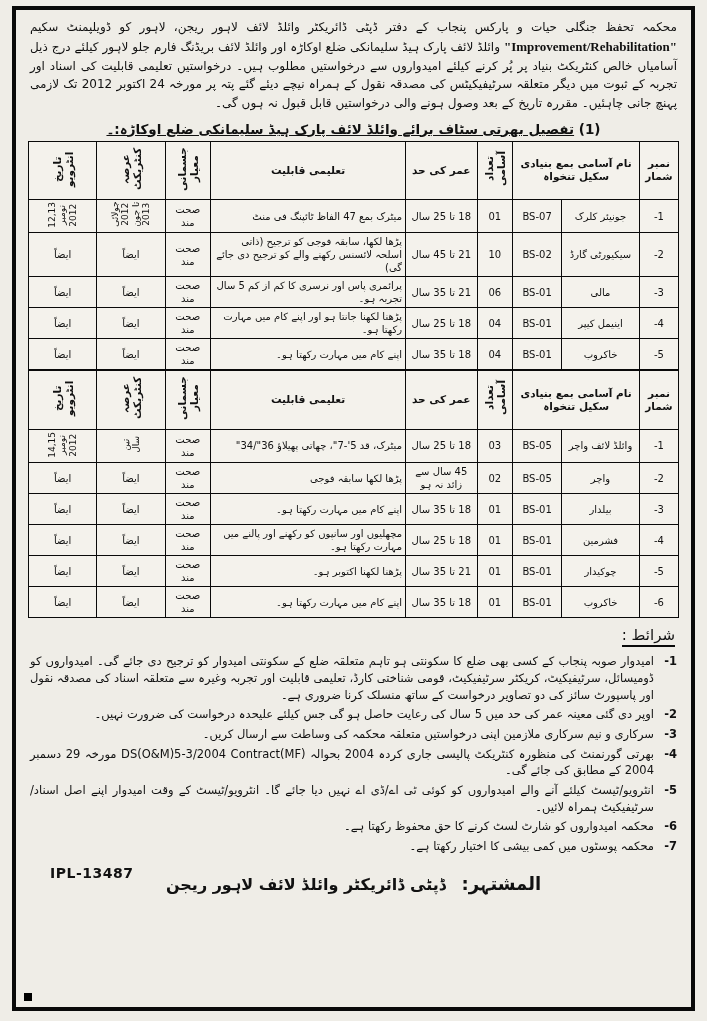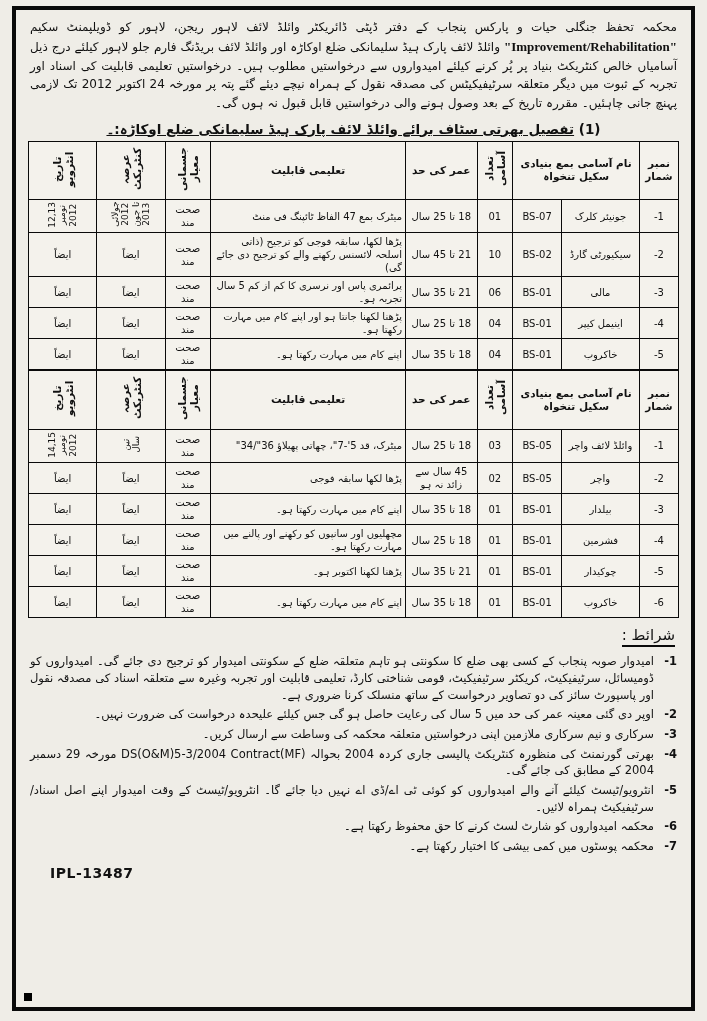--- a/index.html
+++ b/index.html
@@ -324,16 +324,23 @@
         </div>
         <div class="cond">
           <span class="cnum">7-</span>
           <span class="ctext">محکمہ پوسٹوں میں کمی بیشی کا اختیار رکھتا ہے۔</span>
         </div>
       </div>
   </div>
 
   <div class="footer">
     <div class="ipl">IPL-13487</div>
+    <div class="publisher">
+      <div class="publisher-line1">
+        <span class="publisher-label">المشتہر:</span>
+        <span>ڈپٹی ڈائریکٹر وائلڈ لائف لاہور ریجن</span>
+      </div>
+
+    </div>
   </div>
 
   <div class="corner-square"></div>
 </div>
 
 </body></html>

